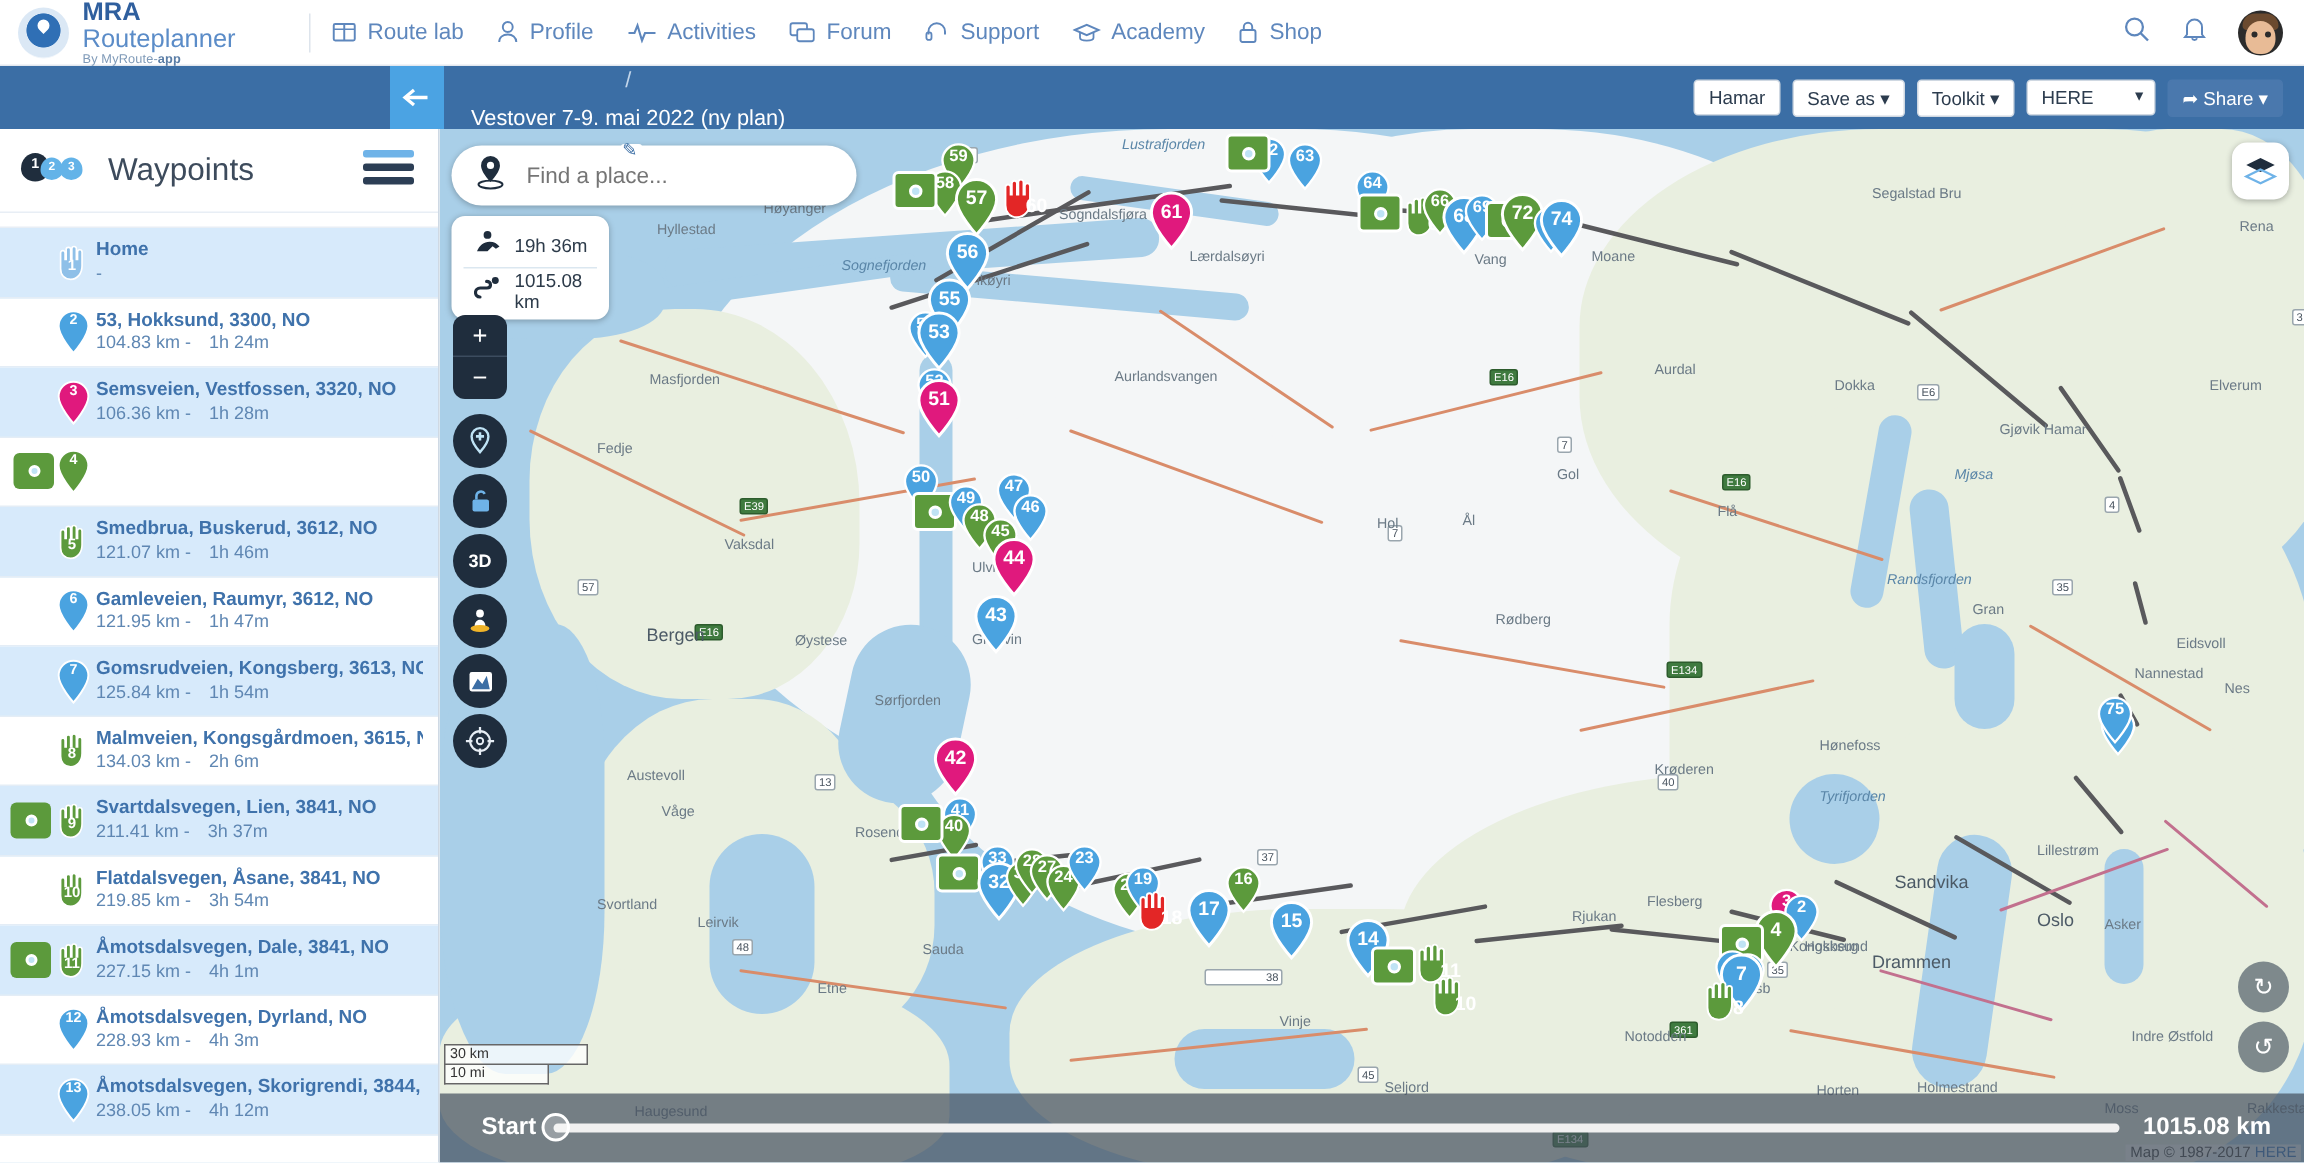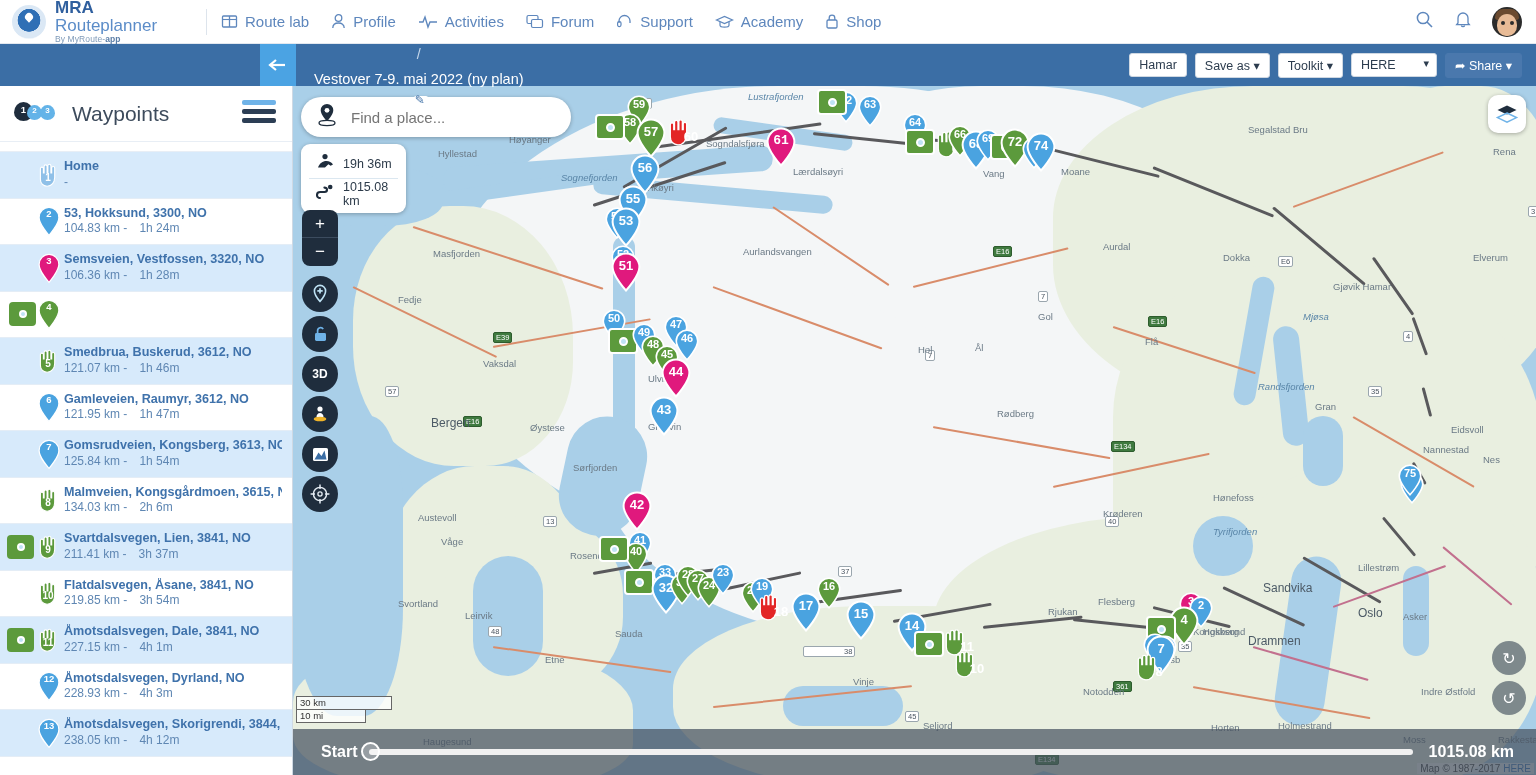--- a/index.html
+++ b/index.html
@@ -618,21 +618,21 @@
         <div class="lbl big" style="left: 138px; top: 330px;">Bergen</div>
         <div class="lbl" style="left: 237px; top: 336px;">Øystese</div>
         <div class="lbl" style="left: 365px; top: 268px;">Ulvik</div>
         <div class="lbl" style="left: 355px; top: 287px;">Ulvik</div>
         <div class="lbl wat" style="left: 965px; top: 295px;">Randsfjorden</div>
         <div class="lbl" style="left: 1022px; top: 315px;">Gran</div>
         <div class="lbl" style="left: 1158px; top: 338px;">Eidsvoll</div>
         <div class="lbl" style="left: 1130px; top: 358px;">Nannestad</div>
         <div class="lbl" style="left: 1190px; top: 368px;">Nes</div>
         <div class="lbl" style="left: 704px; top: 322px;">Rødberg</div>
-        <div class="lbl" style="left: 280px; top: 376px;">Sørfjorden</div>
+        <div class="lbl" style="left: 290px; top: 376px;">Sørfjorden</div>
         <div class="lbl" style="left: 355px; top: 335px;">Granvin</div>
         <div class="lbl" style="left: 920px; top: 406px;">Hønefoss</div>
         <div class="lbl" style="left: 810px; top: 422px;">Krøderen</div>
         <div class="lbl wat" style="left: 920px; top: 440px;">Tyrifjorden</div>
         <div class="lbl" style="left: 125px; top: 426px;">Austevoll</div>
         <div class="lbl" style="left: 148px; top: 450px;">Våge</div>
         <div class="lbl" style="left: 277px; top: 464px;">Rosendal</div>
         <div class="lbl" style="left: 805px; top: 510px;">Flesberg</div>
         <div class="lbl big" style="left: 970px; top: 495px;">Sandvika</div>
         <div class="lbl big" style="left: 1065px; top: 520px;">Oslo</div>
@@ -691,21 +691,21 @@
         <div class="mk" style="left: 343px; top: 32px;">
           <div class="mk-pin"><svg width="30" height="40" viewBox="0 0 30 40">
               <path d="M15 1.6a13.4 13.4 0 0 0-13.4 13.4c0 9 13.4 23.5 13.4 23.5S28.4 24 28.4 15A13.4 13.4 0 0 0 15 1.6z" fill="#5c9a3c" stroke="#fff" stroke-width="2"></path>
             </svg><div class="num">57</div></div>
         </div>
         <div class="mk" style="left: 372px; top: 30px;">
           <div class="mk-hand"><svg width="28" height="32" viewBox="0 0 24 28">
               <path d="M4.4 13V7.6a1.5 1.5 0 0 1 3 0V12h.7V5.4a1.5 1.5 0 0 1 3 0V12h.8V4.8a1.5 1.5 0 0 1 3 0V12h.8V7a1.5 1.5 0 0 1 3 0v9.2c0 5-3 9-7.6 9-4.2 0-6.7-3-6.7-7z" fill="#e32626" stroke="#fff" stroke-width="1.1"></path>
             </svg><div class="num">60</div></div>
         </div>
-        <div class="mk" style="left: 473px; top: 41px; font-family: Liberation Mono, monospace;">
+        <div class="mk" style="left: 473px; top: 41px;">
           <div class="mk-pin"><svg width="30" height="40" viewBox="0 0 30 40">
               <path d="M15 1.6a13.4 13.4 0 0 0-13.4 13.4c0 9 13.4 23.5 13.4 23.5S28.4 24 28.4 15A13.4 13.4 0 0 0 15 1.6z" fill="#e0197d" stroke="#fff" stroke-width="2"></path>
             </svg><div class="num">61</div></div>
         </div>
         <div class="mk" style="left: 610px; top: 26px;">
           <div class="mk-pin sm"><svg width="24" height="34" viewBox="0 0 30 40">
               <path d="M15 1.6a13.4 13.4 0 0 0-13.4 13.4c0 9 13.4 23.5 13.4 23.5S28.4 24 28.4 15A13.4 13.4 0 0 0 15 1.6z" fill="#4aa3e0" stroke="#fff" stroke-width="2"></path>
             </svg><div class="num">64</div></div>
         </div>
         <div class="mk" style="left: 612px; top: 43px;">

